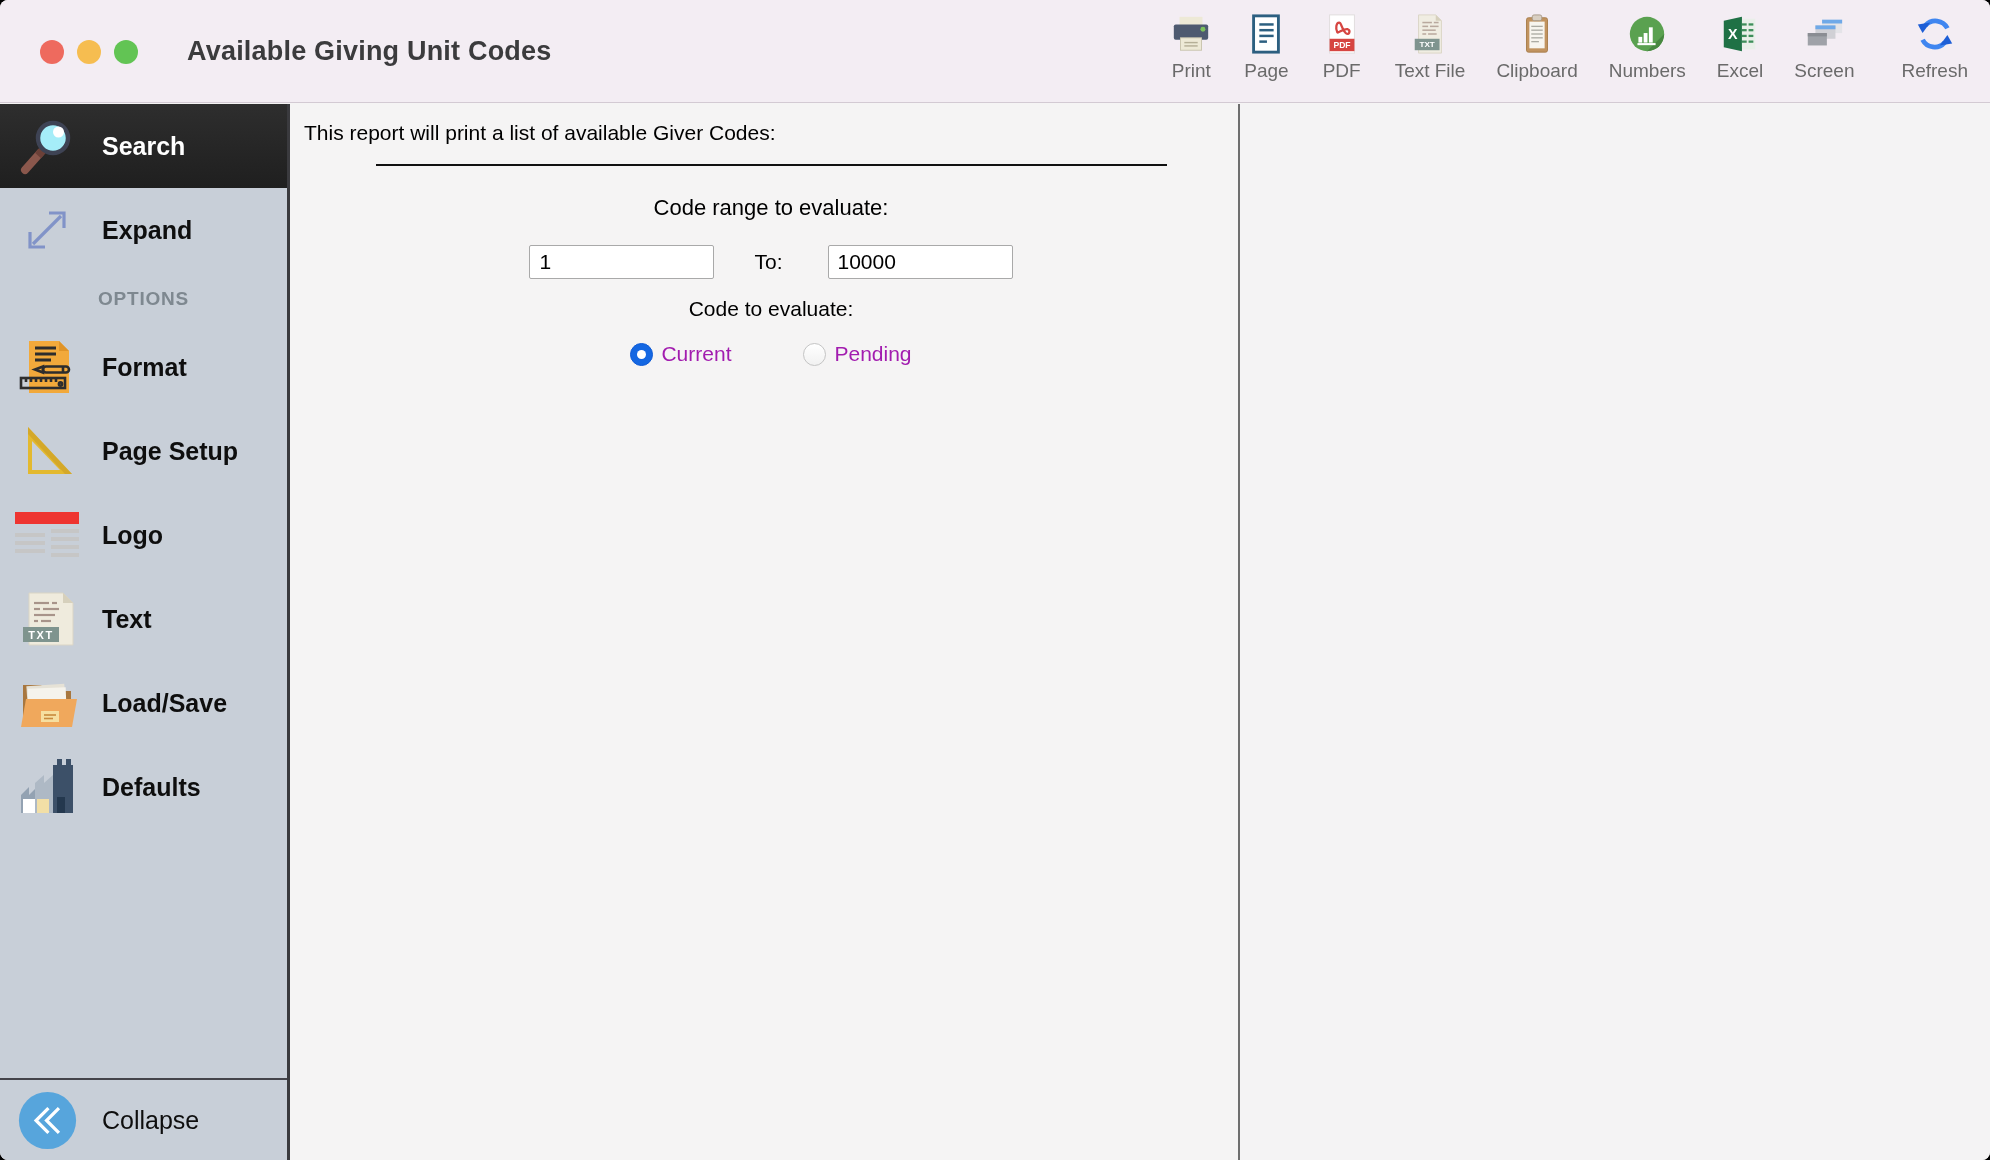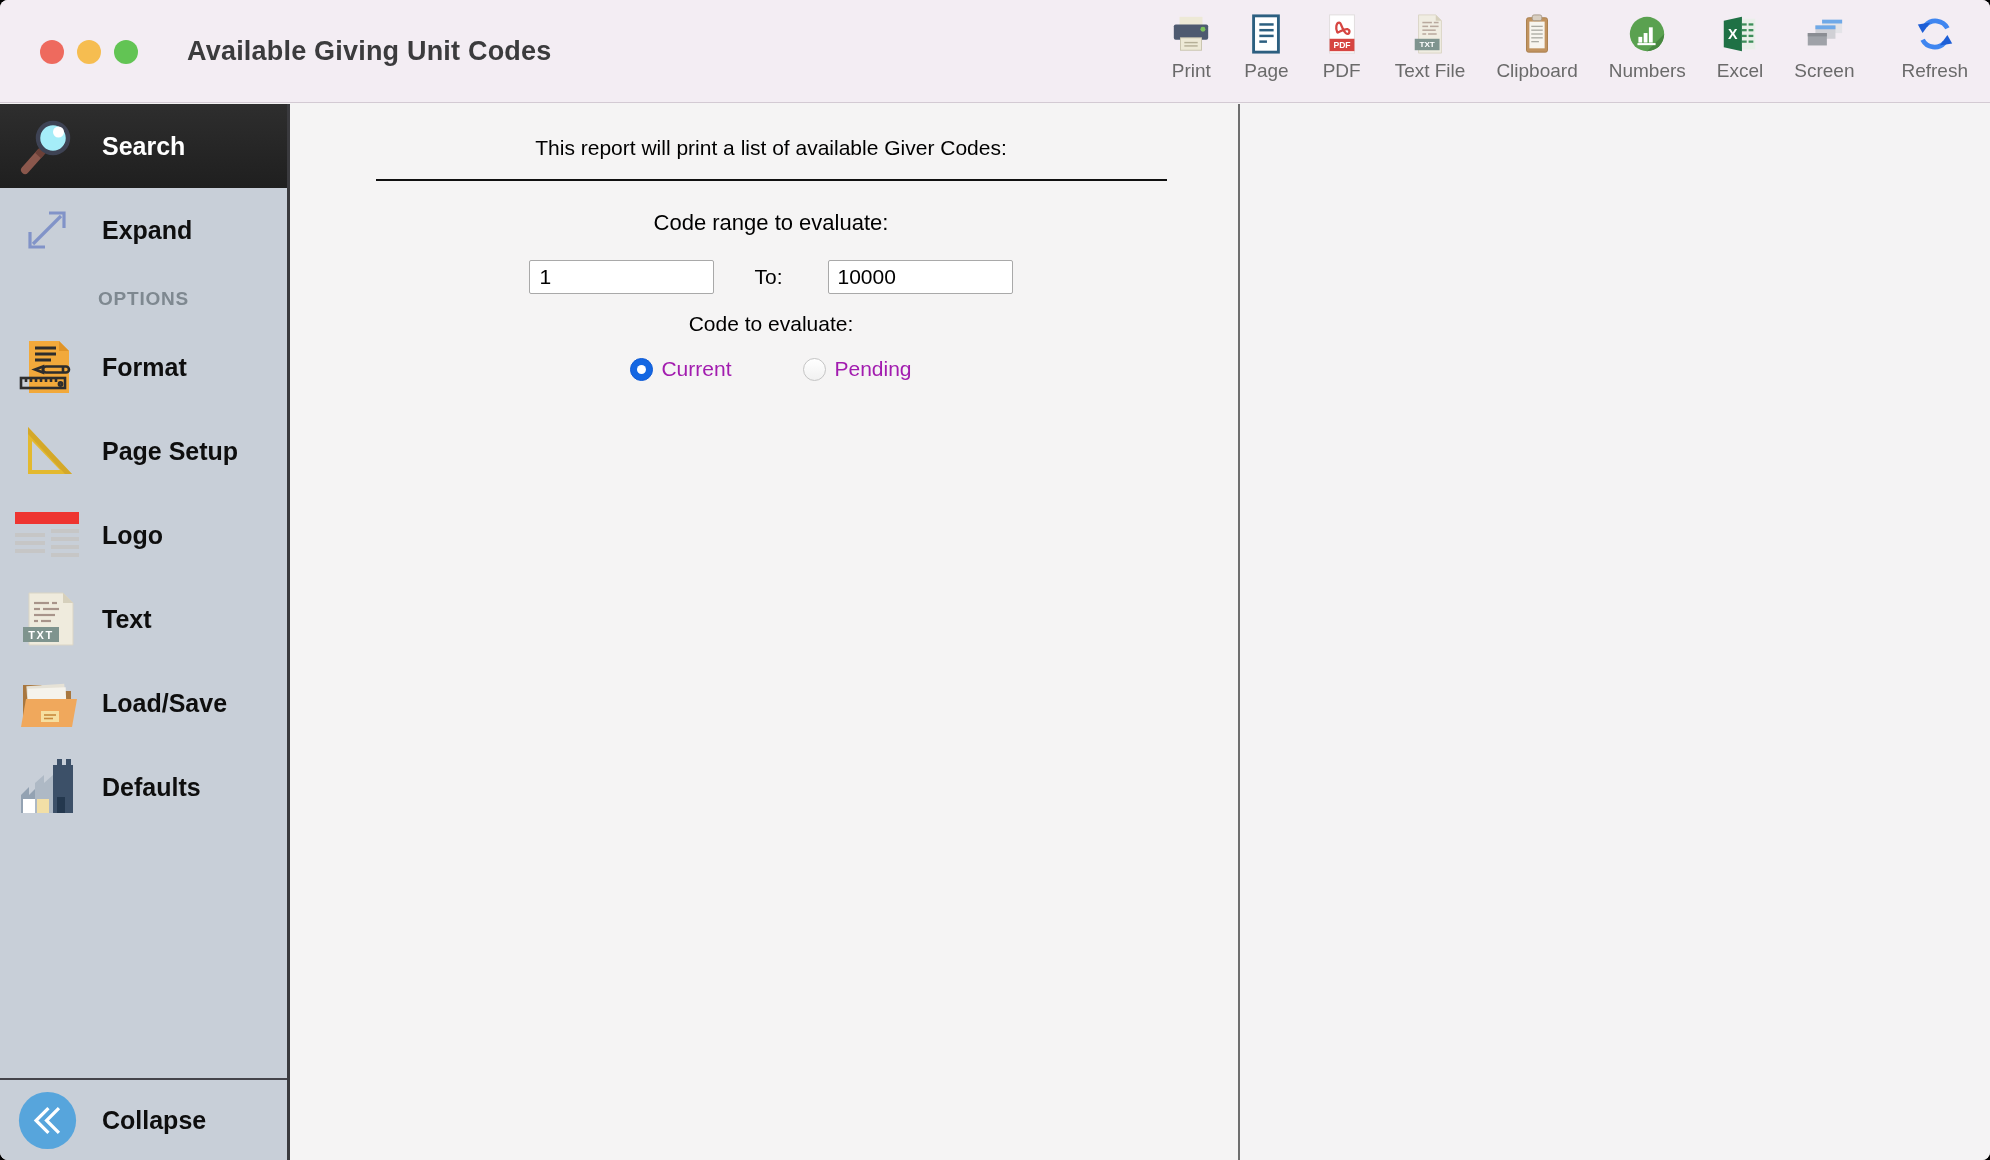--- a/index.html
+++ b/index.html
@@ -45,27 +45,27 @@
   .side-item.selected .slabel{ color:#FFFFFF; }
   .side-section{
     height:53px; display:flex; align-items:center; justify-content:center;
     font-size:19px; font-weight:bold; color:#7E8890; letter-spacing:.8px;
   }
   .collapse-row{
     position:absolute; left:0; right:0; bottom:0; height:82px;
     border-top:2px solid #44444A; display:flex; align-items:center;
   }
   .collapse-row svg{ position:absolute; left:17px; width:61px; height:61px; }
-  .collapse-row .slabel{ position:absolute; left:102px; font-size:25px; font-weight:bold; color:#0E0E0E; }
+  .collapse-row .slabel{ position:absolute; left:102px; font-size:25px; font-weight:normal; color:#0E0E0E; }
   
   .main{
     position:absolute; left:290px; top:104px; bottom:0; width:948px;
     background:#F5F4F4; padding-left:14px;
   }
-  .intro{ margin-top:32px; text-align:center; font-size:21px; color:#000; }
+  .intro{ margin-top:17px; text-align:left; font-size:21px; color:#000; }
   .rule{ width:791px; margin:19px auto 0; border:none; border-top:2px solid #101010; }
   .range-label{ margin-top:29px; text-align:center; font-size:22px; color:#000; }
   .range-row{ margin-top:24px; display:flex; align-items:center; justify-content:center; }
   .range-input{
     width:185px; height:34px; background:#FFF; border:1px solid #A9A9A9;
     border-radius:2px; font-family:"Liberation Sans",sans-serif;
     font-size:21px; color:#000; padding:0 9px; outline:none;
   }
   .to-label{ font-size:21px; color:#000; margin:0 45px 0 40px; }
   .eval-label{ margin-top:18px; text-align:center; font-size:21px; color:#000; }

